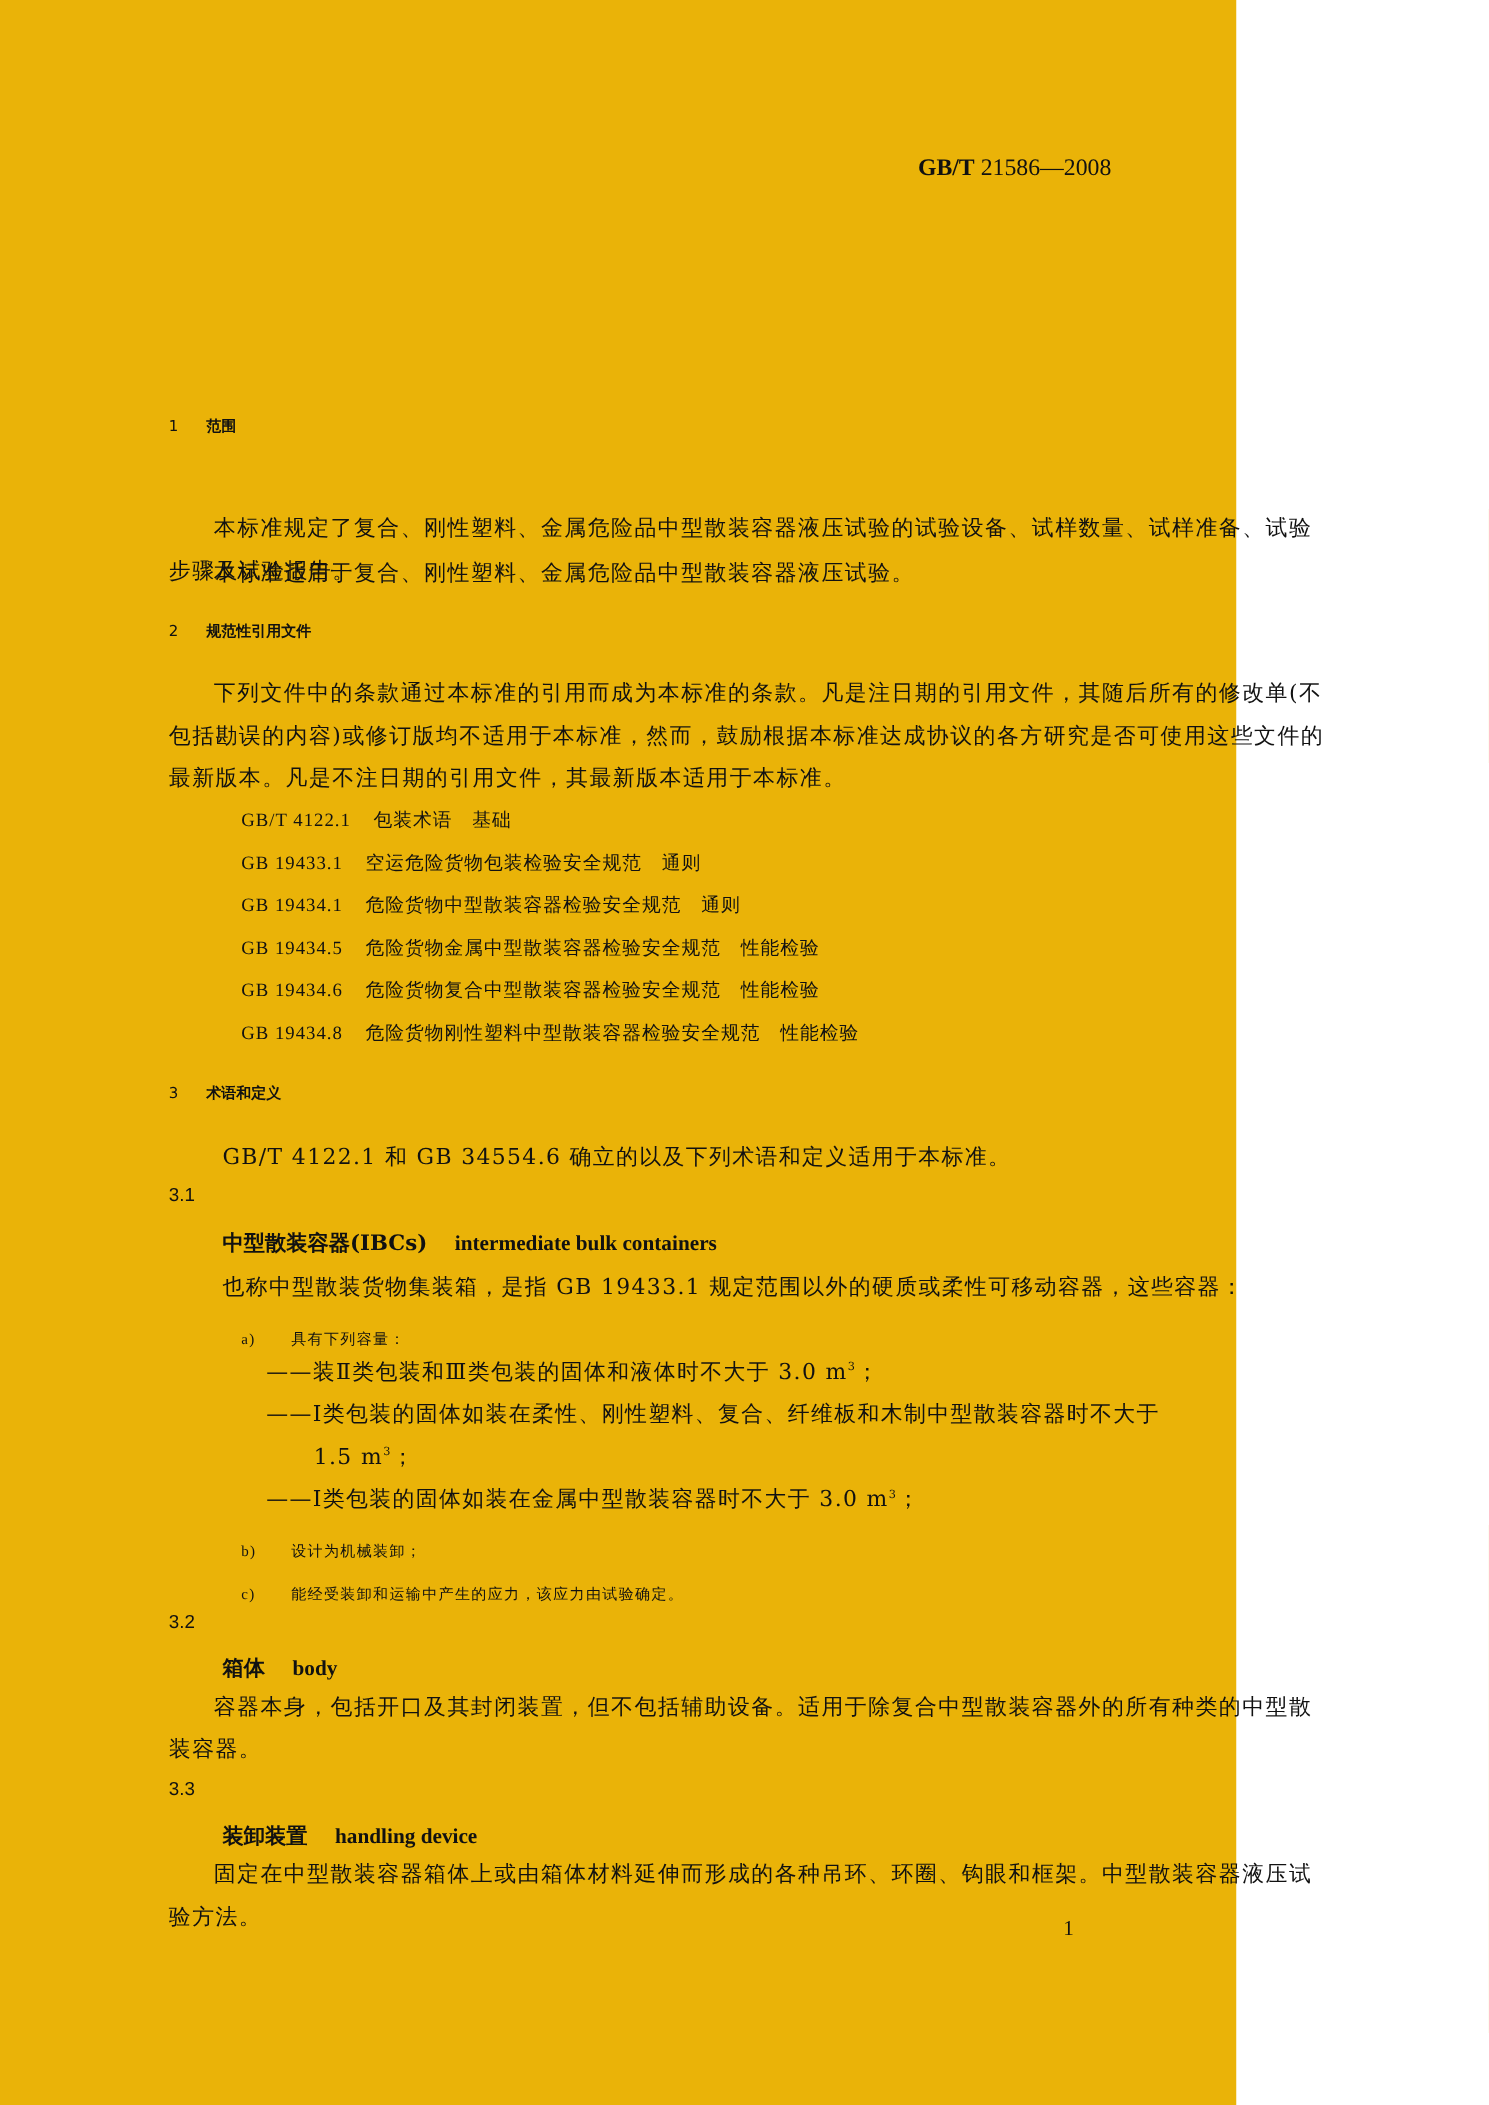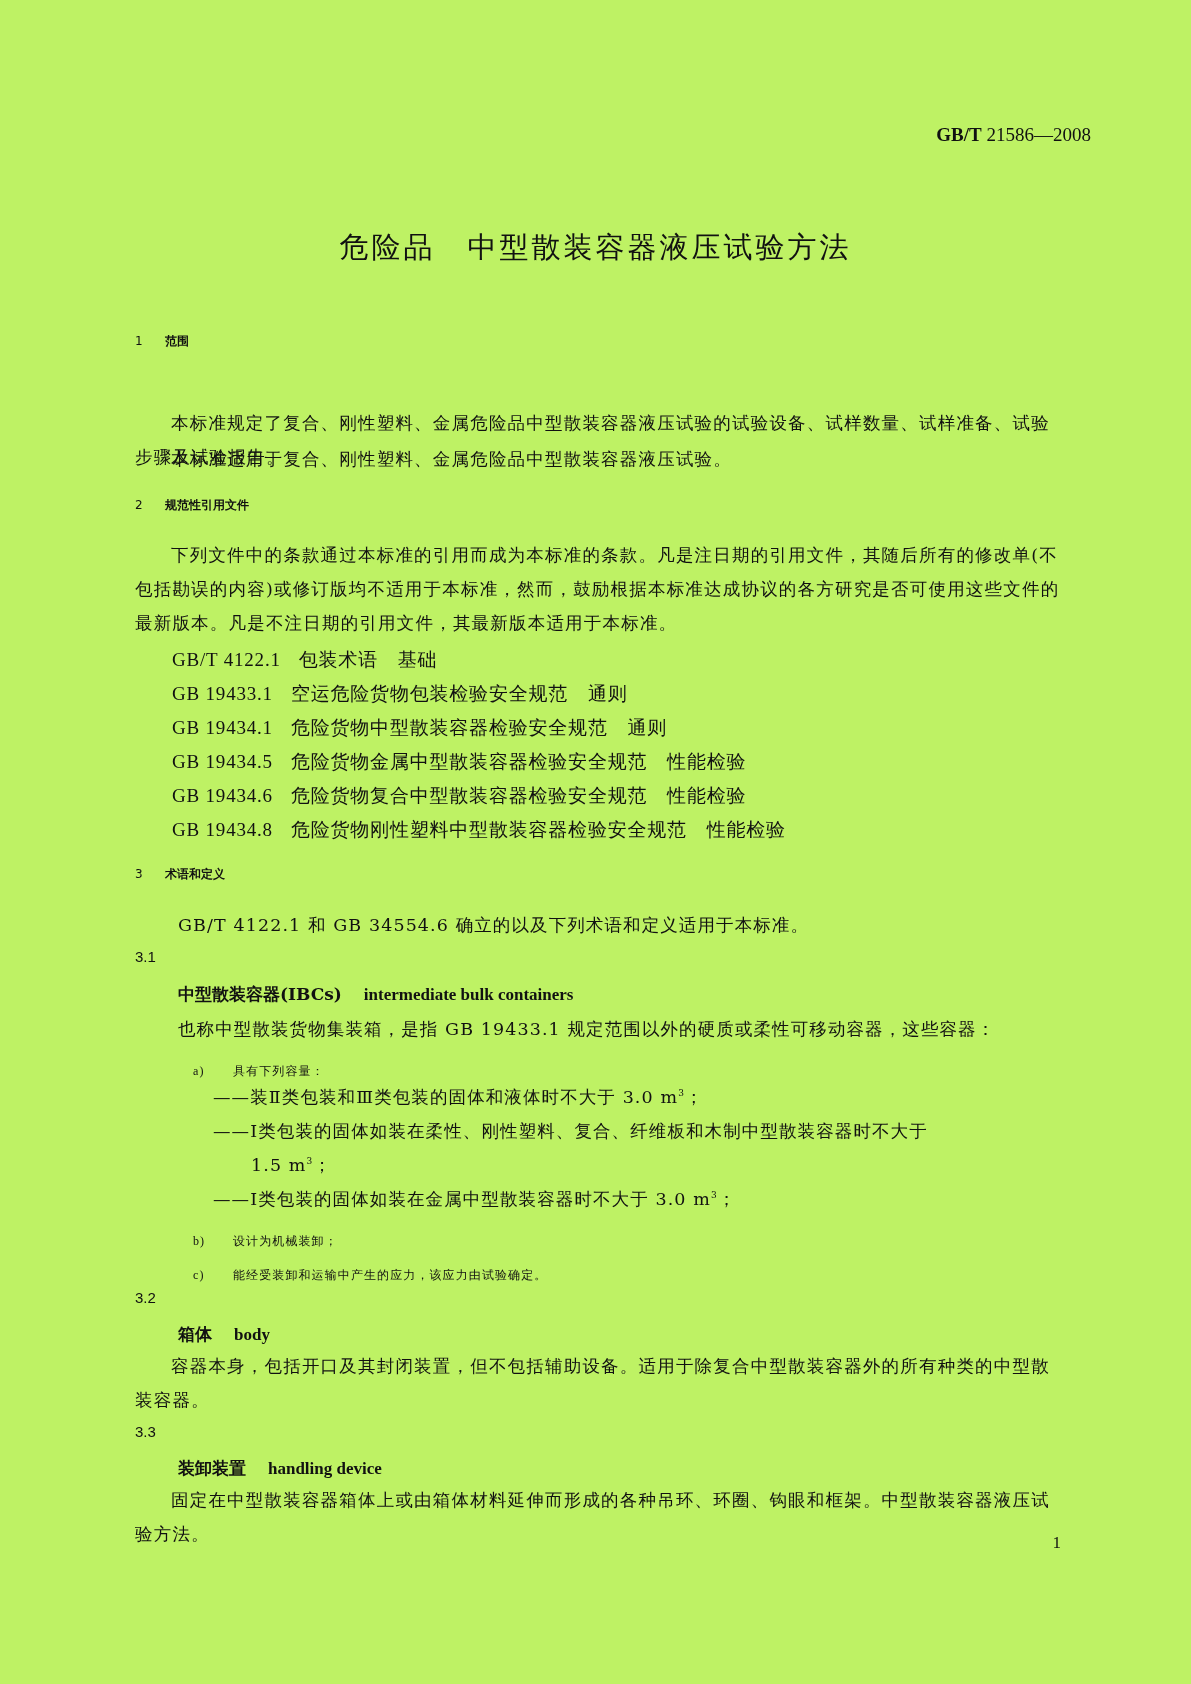--- a/index.html
+++ b/index.html
@@ -1,29 +1,29 @@
 <!DOCTYPE html>
 <html><head>
 <meta charset="utf-8">
 <style>
   html, body { margin: 0; padding: 0; background: #ffffff; }
   body { width: 1191px; height: 1684px; position: relative; overflow: hidden;
          font-family: "DejaVu Serif", "Liberation Serif", serif; color: #111; }
-  .page { position: absolute; left: 0; top: 0; width: 1191px; height: 1684px; background: #bef264; }
+  .page { position: absolute; left: 0; top: 0; width: 989px; height: 1684px; background: #eab308; }
   .std-code { position: absolute; right: 100px; top: 124px; font-size: 19px; color: #111;
               font-family: "Liberation Serif", serif; }
   .std-code b { font-weight: bold; }
   .doc-title { position: absolute; left: 0; width: 100%; top: 228px; text-align: center;
                font-family: "DejaVu Sans", sans-serif; font-size: 29px; letter-spacing: 3px; color: #111; }
   .content { position: absolute; left: 135px; width: 930px; top: 0; }
   .h1 { position: absolute; left: 0; font-family: "DejaVu Sans", sans-serif; font-size: 12px; font-weight: bold; }
   .h1 .num { display: inline-block; width: 30px; font-weight: normal; }
   .para { position: absolute; left: 0; width: 930px; font-size: 17.5px; line-height: 34px; letter-spacing: 1.2px; }
   .para.indent { text-indent: 36px; }
-  .ref { position: absolute; left: 37px; font-size: 19px; letter-spacing: 0.8px; }
+  .ref { position: absolute; left: 58px; font-size: 15px; letter-spacing: 0.8px; }
   .ref .code { display: inline-block; margin-right: 18px; font-family: "Liberation Serif", serif; }
   .subnum { position: absolute; left: 0; font-family: "Liberation Sans", sans-serif; font-size: 15px; }
   .term { position: absolute; left: 43px; font-size: 17px; font-weight: bold; }
   .term .en { margin-left: 22px; font-family: "Liberation Serif", serif; font-weight: bold; }
   .line { position: absolute; left: 43px; font-size: 17.5px; letter-spacing: 1.1px; white-space: nowrap; }
   .item { position: absolute; left: 58px; font-size: 12px; letter-spacing: 1.1px; white-space: nowrap; margin-top: 12px; }
   .item .mark { display: inline-block; width: 40px; font-family: "Liberation Serif", serif; }
   .dash { position: absolute; left: 78px; font-size: 17.5px; letter-spacing: 1.1px; white-space: nowrap; }
   .dash.cont { left: 116px; text-align: center; }
   sup { font-size: 9px; }
@@ -32,21 +32,20 @@
 </head>
 <body>
 
 <div class="page">
 
   <div class="std-code">
     <b>GB/T</b>
     <span>21586—2008</span>
   </div>
 
-  <div class="doc-title">危险品　中型散装容器液压试验方法</div>
 
   <div class="content">
 
     <div class="h1" style="top:333px;">
       <span class="num">1</span><span>范围</span>
     </div>
     <div class="para indent" style="top:374px;margin-top:32px;">本标准规定了复合、刚性塑料、金属危险品中型散装容器液压试验的试验设备、试样数量、试样准备、试验步骤及试验报告。</div>
     <div class="para indent" style="top:442px;">本标准适用于复合、刚性塑料、金属危险品中型散装容器液压试验。</div>
 
     <div class="h1" style="top:497px;">

